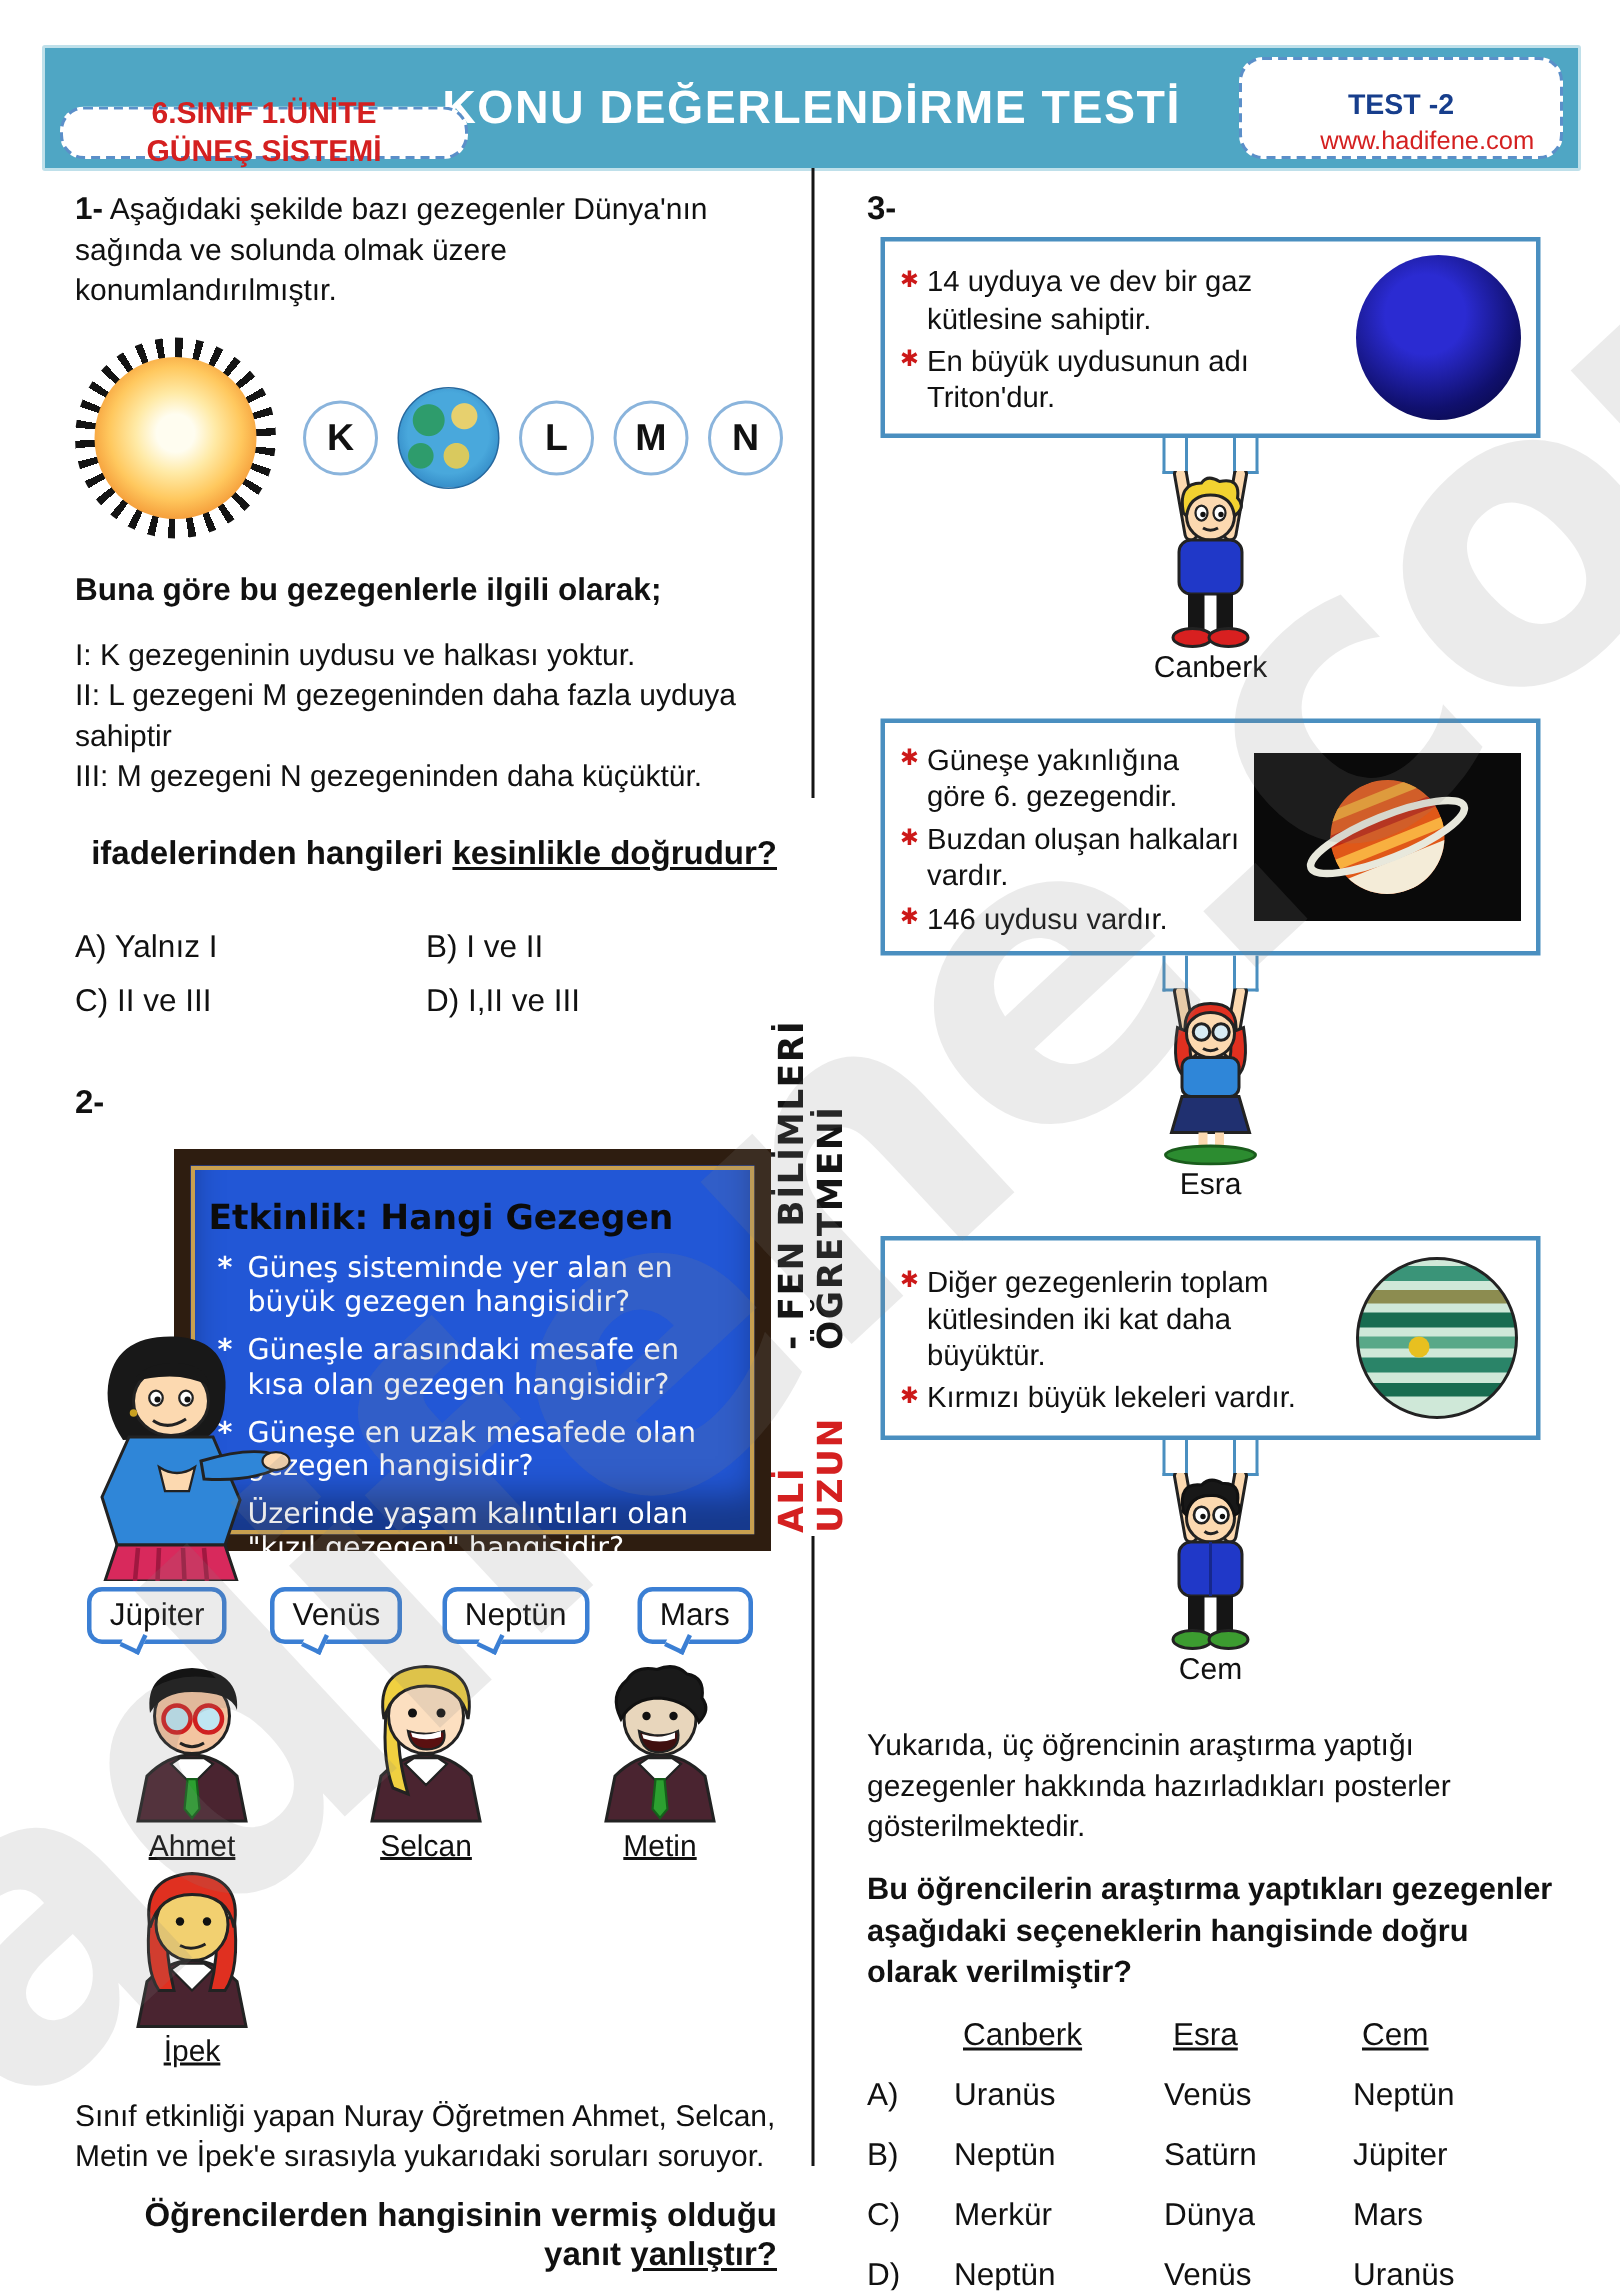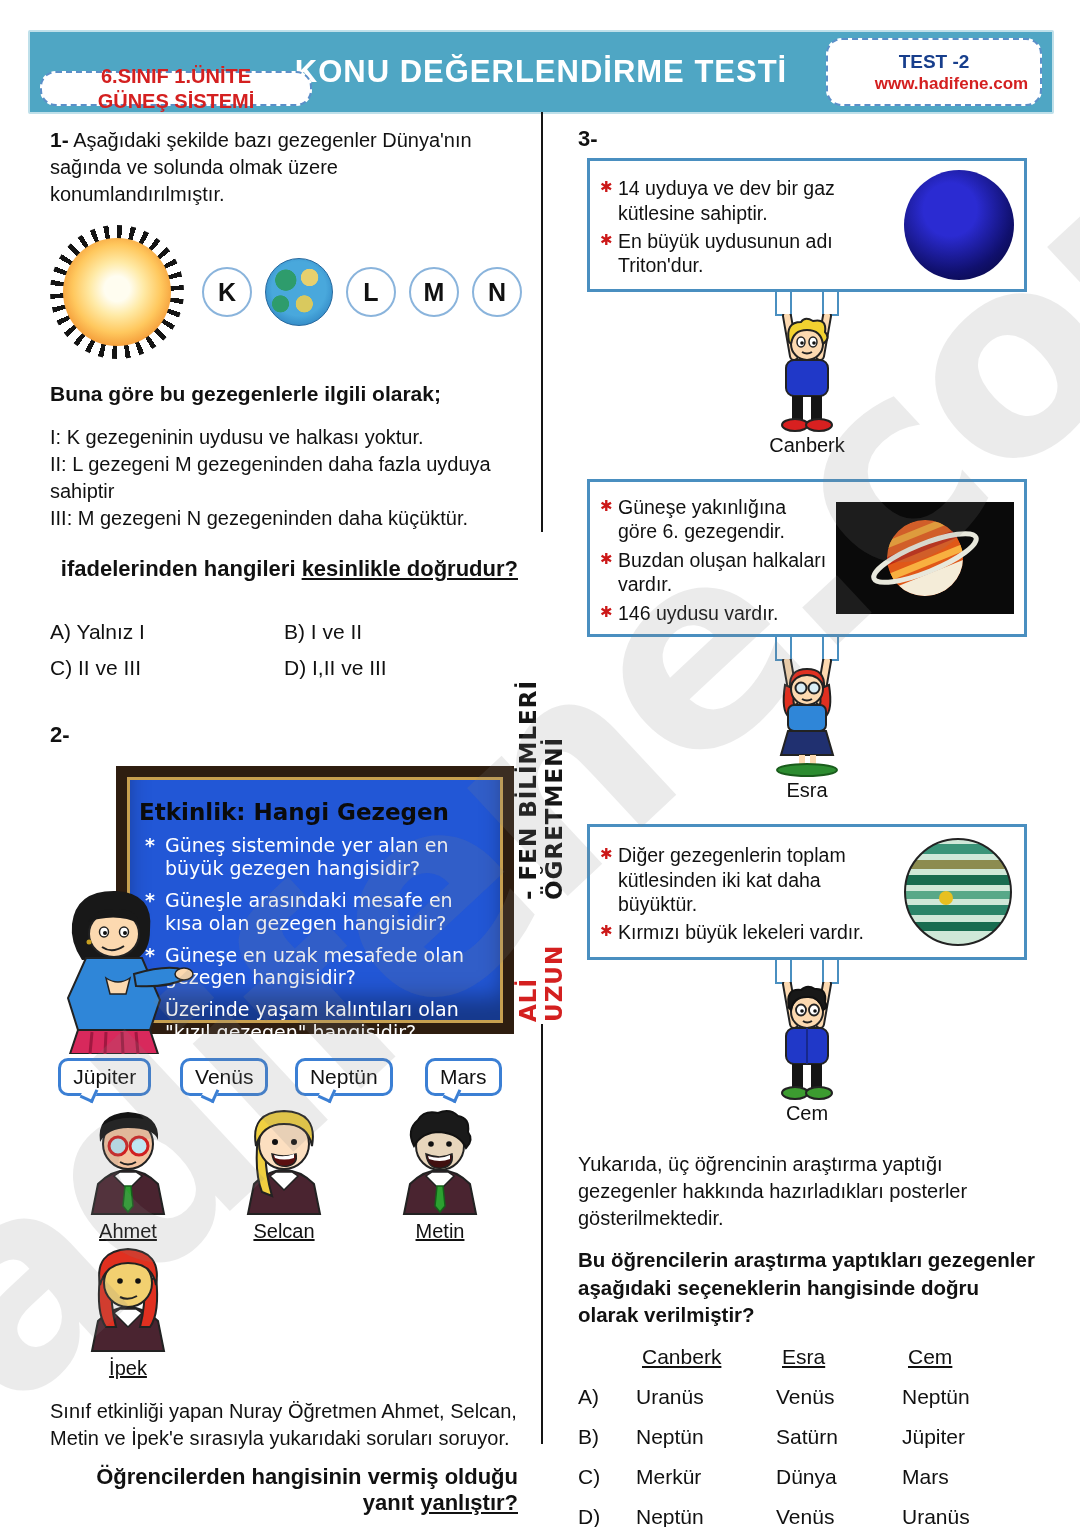--- a/index.html
+++ b/index.html
@@ -8,25 +8,25 @@
   
   .watermark{position:absolute;left:50%;top:52%;transform:translate(-50%,-50%) rotate(-43deg);
     font-size:270px;font-weight:bold;color:rgba(130,130,130,0.16);white-space:nowrap;
     z-index:6;pointer-events:none;font-family:"DejaVu Sans",sans-serif;letter-spacing:-6px;}
   
   .header{position:absolute;left:28px;top:30px;width:1022px;height:80px;background:#4FA6C4;
     border:2px solid #bfe0ea;border-radius:2px;z-index:2;display:flex;align-items:center;}
   .h-box{position:absolute;top:6px;bottom:6px;background:#fff;border:2px dashed #5b8fc9;
     border-radius:16px;display:flex;flex-direction:column;align-items:center;justify-content:center;line-height:1.25;}
   .h-left{left:10px;width:268px;margin-top:33px;}
-  .h-right{right:10px;width:212px;}
+  .h-right{right:10px;width:212px;justify-content:flex-end;}
   .h-unit{color:#D42020;font-weight:bold;font-size:20px;}
   .h-title{width:100%;text-align:center;color:#fff;font-weight:bold;font-size:31px;letter-spacing:1px;}
   .h-testno{color:#173E8C;font-weight:bold;font-size:19px;}
-  .h-site{color:#D42020;font-weight:bold;font-size:17px;margin-left:35px;}
+  .h-site{color:#D42020;font-weight:normal;font-size:17px;margin-left:35px;}
   
   .vline{position:absolute;left:541px;width:2px;background:#151515;z-index:2;}
   .vseg1{top:112px;height:420px;}
   .vseg2{top:1024px;height:420px;}
   .credit{position:absolute;left:519px;top:534px;height:488px;width:44px;z-index:2;
     writing-mode:vertical-rl;transform:rotate(180deg);display:flex;align-items:center;justify-content:center;
     font-weight:bold;font-size:23px;letter-spacing:1px;font-family:"DejaVu Sans",sans-serif;}
   .credit .nm{color:#D42020;}
   .credit .rest{color:#151515;}
   

